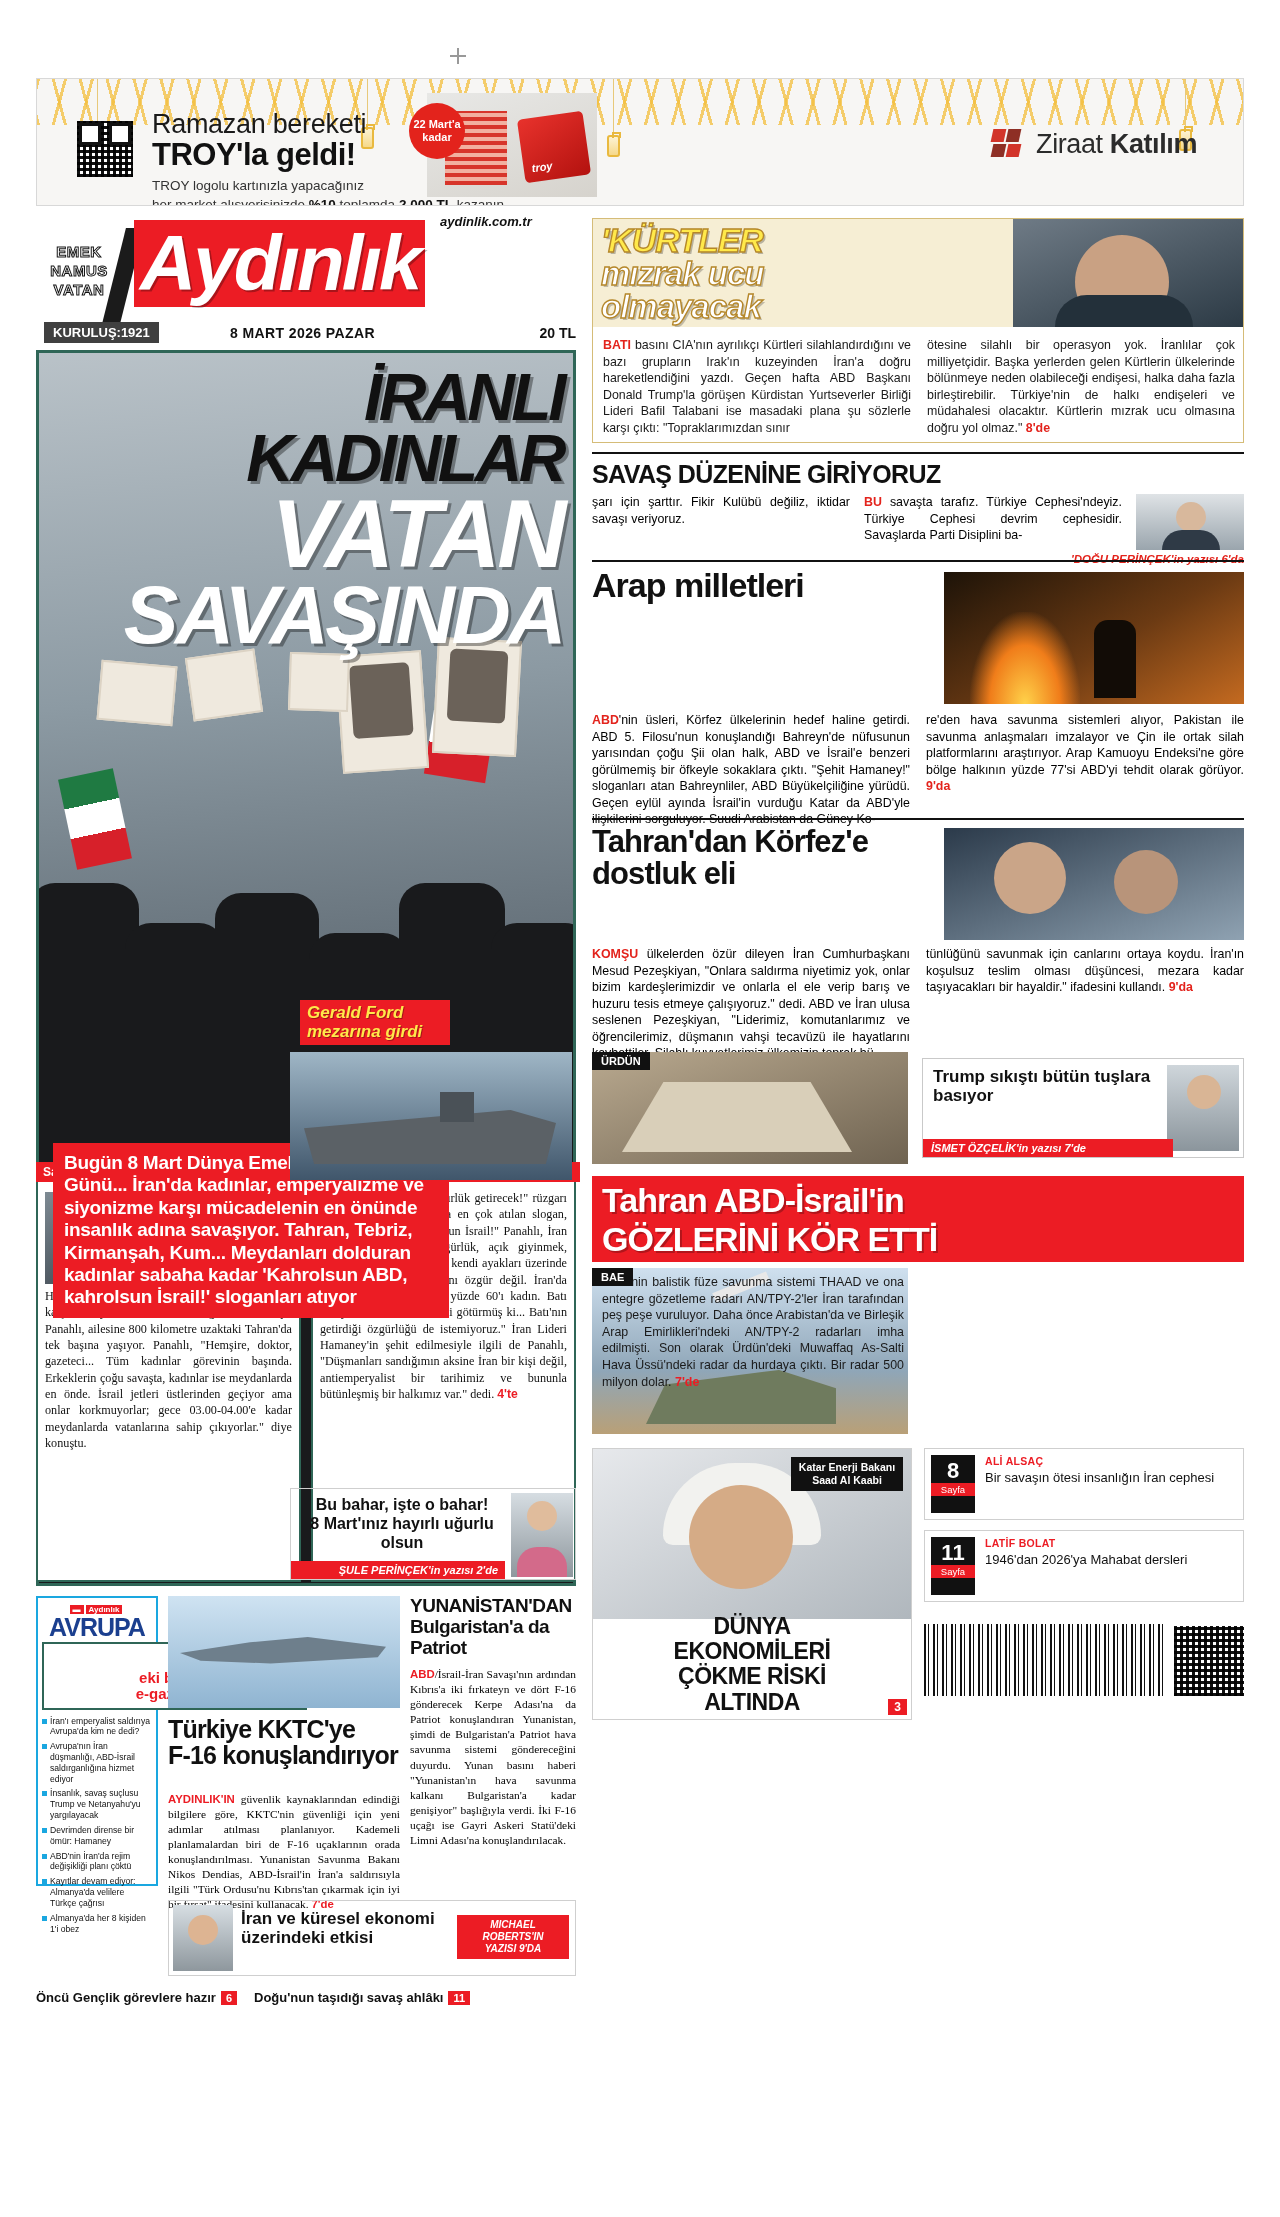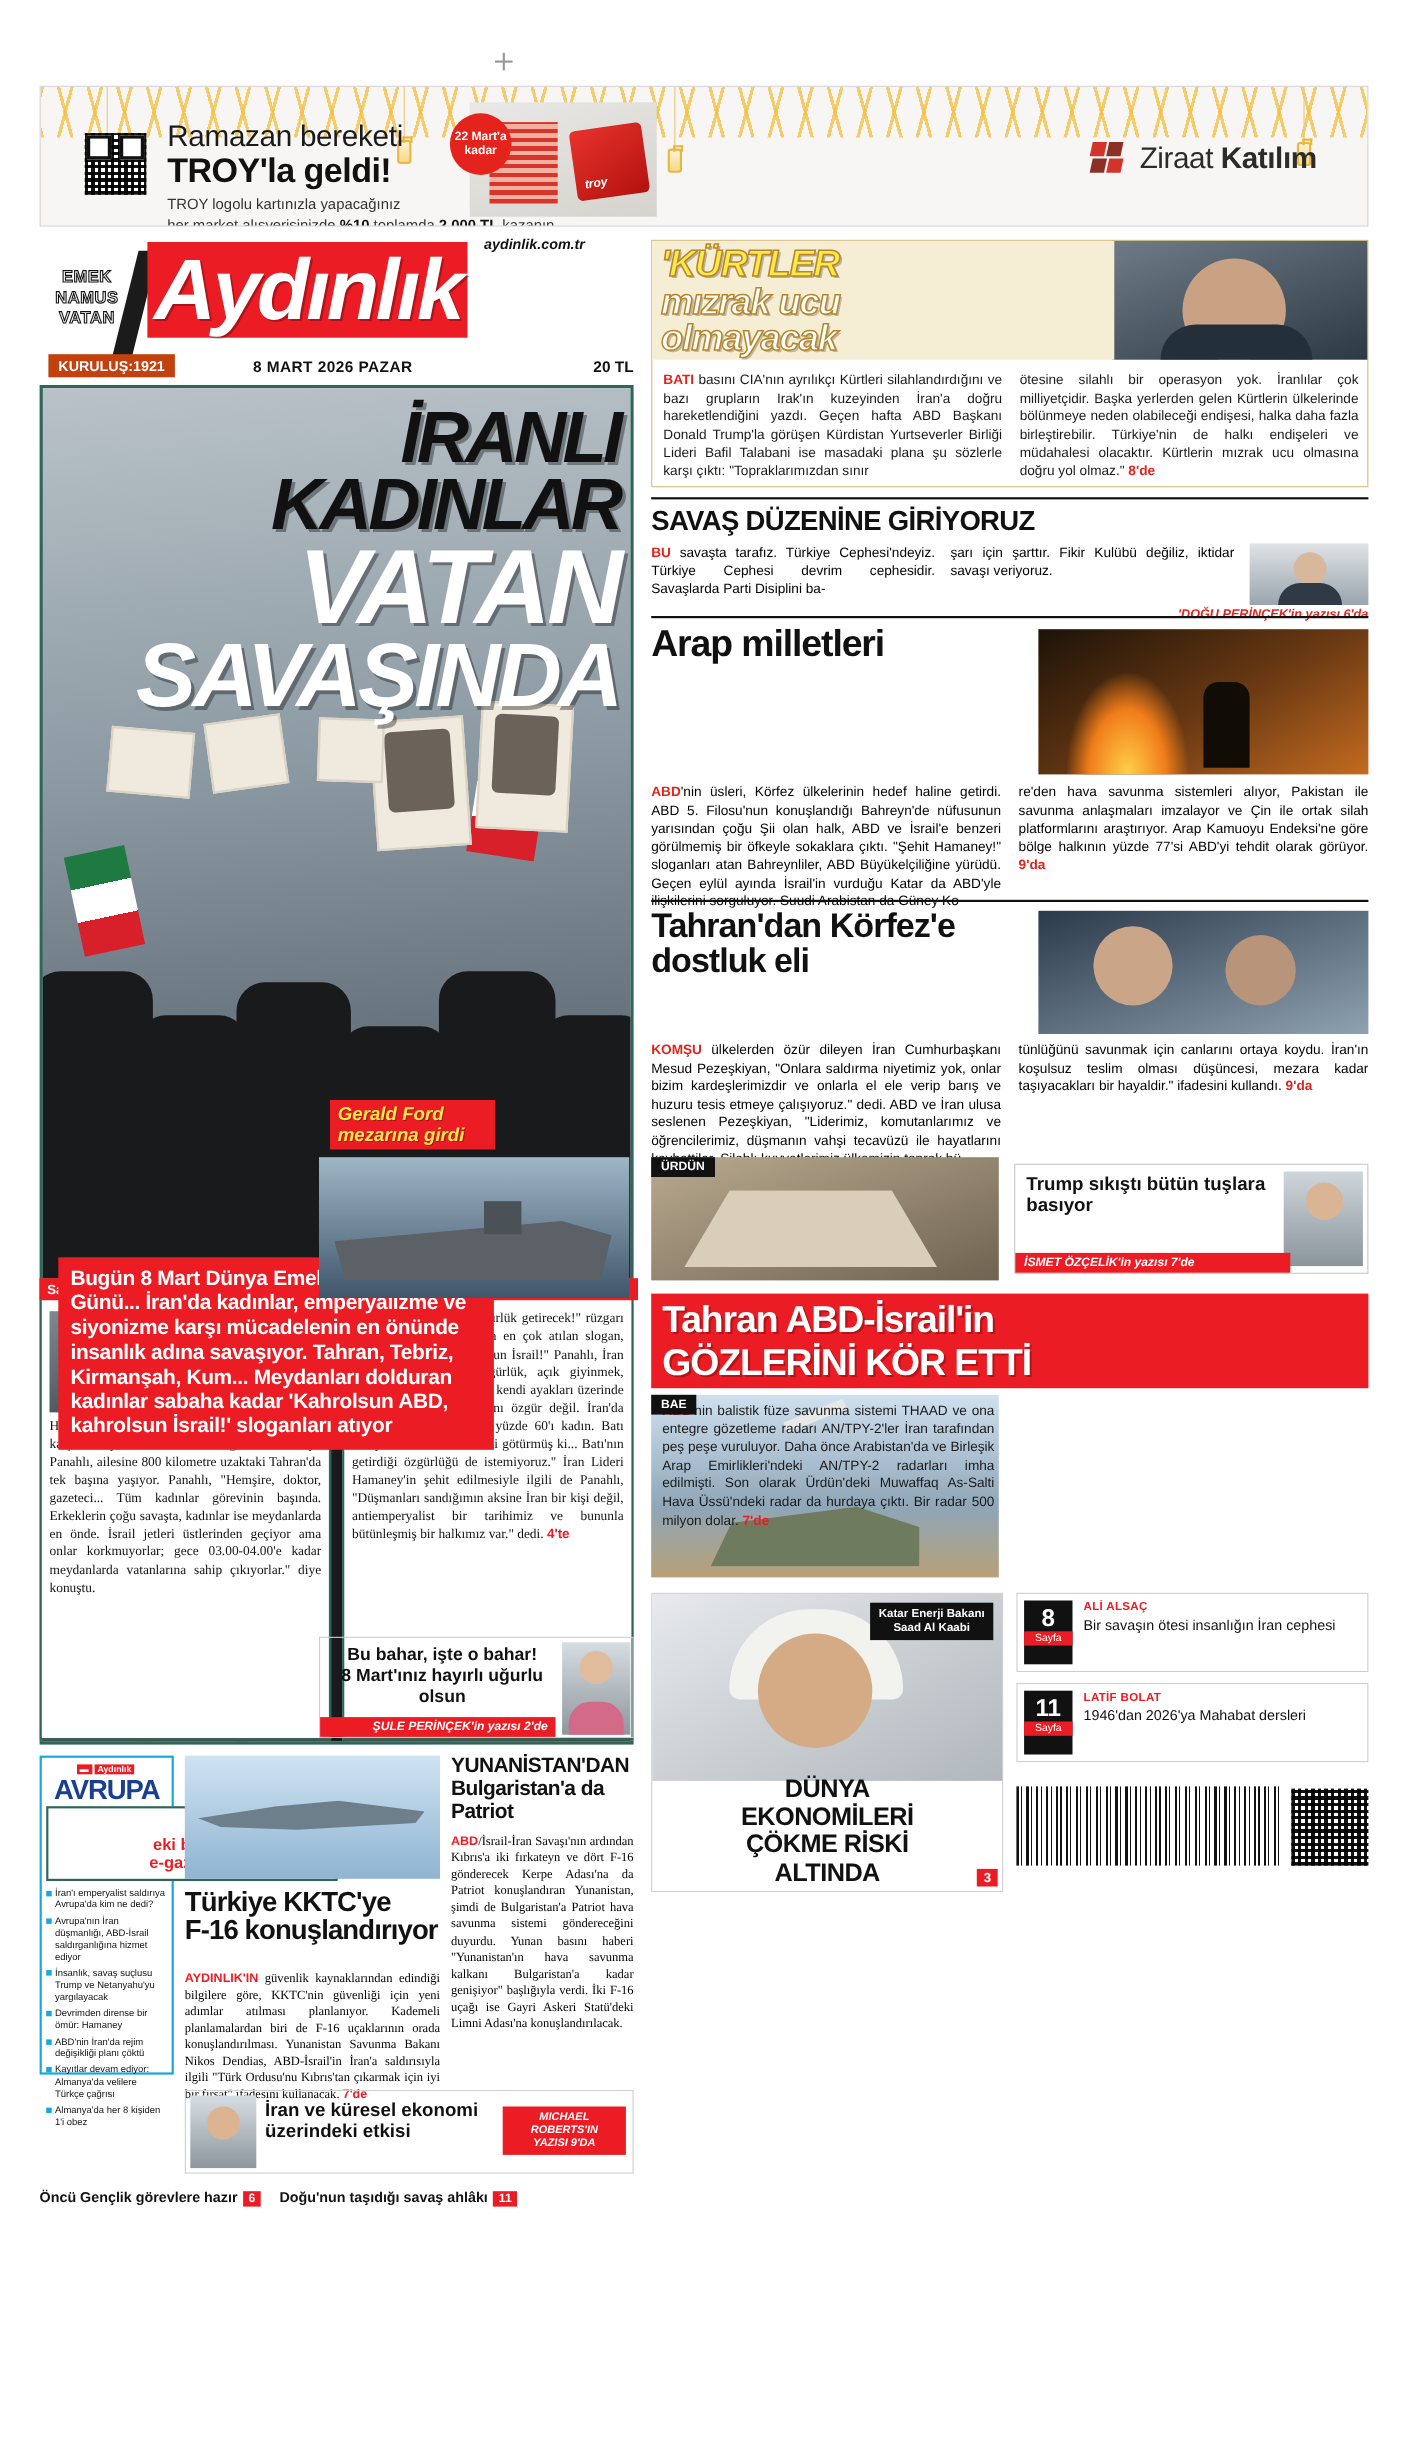--- a/index.html
+++ b/index.html
@@ -86,21 +86,21 @@
   }
   .mh-slash { position:absolute; left:78px; top:10px; width:18px; height:96px; background:#1b1b1b; transform:skewX(-14deg); }
   .mh-word {
     position:absolute; left:98px; top:2px;
     font-size:78px; font-weight:bold; font-style:italic; letter-spacing:-3px;
     color:#ffffff; background:#ec1c24; padding:0 6px; line-height:1.12;
     text-shadow: 2px 2px 0 rgba(0,0,0,.28);
   }
   .mh-url { position:absolute; left:404px; top:-4px; font-size:13px; font-weight:bold; color:#111; font-style:italic; }
   .mh-bar { position:absolute; left:8px; top:104px; width:532px; height:22px; }
-  .mh-bar .kurulus { position:absolute; left:0; top:0; background:#c2410c; color:#fff; font-size:13px; font-weight:bold; padding:3px 9px; }
+  .mh-bar .kurulus { position:absolute; left:0; top:0; background:#404040; color:#fff; font-size:13px; font-weight:bold; padding:3px 9px; }
   .mh-bar .date { position:absolute; left:186px; top:3px; font-size:14px; font-weight:bold; color:#111; letter-spacing:.4px; }
   .mh-bar .price { position:absolute; right:0; top:3px; font-size:14px; font-weight:bold; color:#111; }
 
   
   .kurtler { position:absolute; left:592px; top:218px; width:652px; height:225px; border:1px solid #d5bc78; }
   .kurtler .kphoto { position:absolute; right:0; top:0; width:232px; height:108px; background:linear-gradient(160deg,#6f7b86,#2c3a45); overflow:hidden;}
   .kurtler .kphoto .face { position:absolute; left:64px; top:16px; width:94px; height:94px; border-radius:50%; background:#c9a183; }
   .kurtler .kphoto .body { position:absolute; left:44px; bottom:0; width:138px; height:32px; border-radius:40px 40px 0 0; background:#23303a; }
   .khead { position:absolute; left:0; top:0; width:420px; height:108px; background:#f6eed4; padding:4px 8px; }
   .khead .l1, .khead .l2, .khead .l3 {
@@ -352,22 +352,22 @@
     </div>
     <div class="kbody">
       <p><span class="lead">BATI</span><span> basını CIA'nın ayrılıkçı Kürtleri silahlandırdığını ve bazı grupların Irak'ın kuzeyinden İran'a doğru hareketlendiğini yazdı. Geçen hafta ABD Başkanı Donald Trump'la görüşen Kürdistan Yurtseverler Birliği Lideri Bafil Talabani ise masadaki plana şu sözlerle karşı çıktı: "Topraklarımızdan sınır</span></p>
       <p><span>ötesine silahlı bir operasyon yok. İranlılar çok milliyetçidir. Başka yerlerden gelen Kürtlerin ülkelerinde bölünmeye neden olabileceği endişesi, halka daha fazla birleştirebilir. Türkiye'nin de halkı endişeleri ve müdahalesi olacaktır. Kürtlerin mızrak ucu olmasına doğru yol olmaz."</span> <span class="ref">8'de</span></p>
     </div>
   </div>
 
   <div class="savasd">
     <h2>SAVAŞ DÜZENİNE GİRİYORUZ</h2>
     <div class="row">
+      <p><span>şarı için şarttır. Fikir Kulübü değiliz, iktidar savaşı veriyoruz.</span></p>
       <p><span class="lead">BU</span><span> savaşta tarafız. Türkiye Cephesi'ndeyiz. Türkiye Cephesi devrim cephesidir. Savaşlarda Parti Disiplini ba-</span></p>
-      <p><span>şarı için şarttır. Fikir Kulübü değiliz, iktidar savaşı veriyoruz.</span></p>
       <div class="portrait">
           <div class="h"></div>
           <div class="s"></div>
         </div>
     </div>
     <div class="byline">'DOĞU PERİNÇEK'in yazısı 6'da</div>
   </div>
 
   <div class="arap">
     <h2>Arap milletleri</h2>

